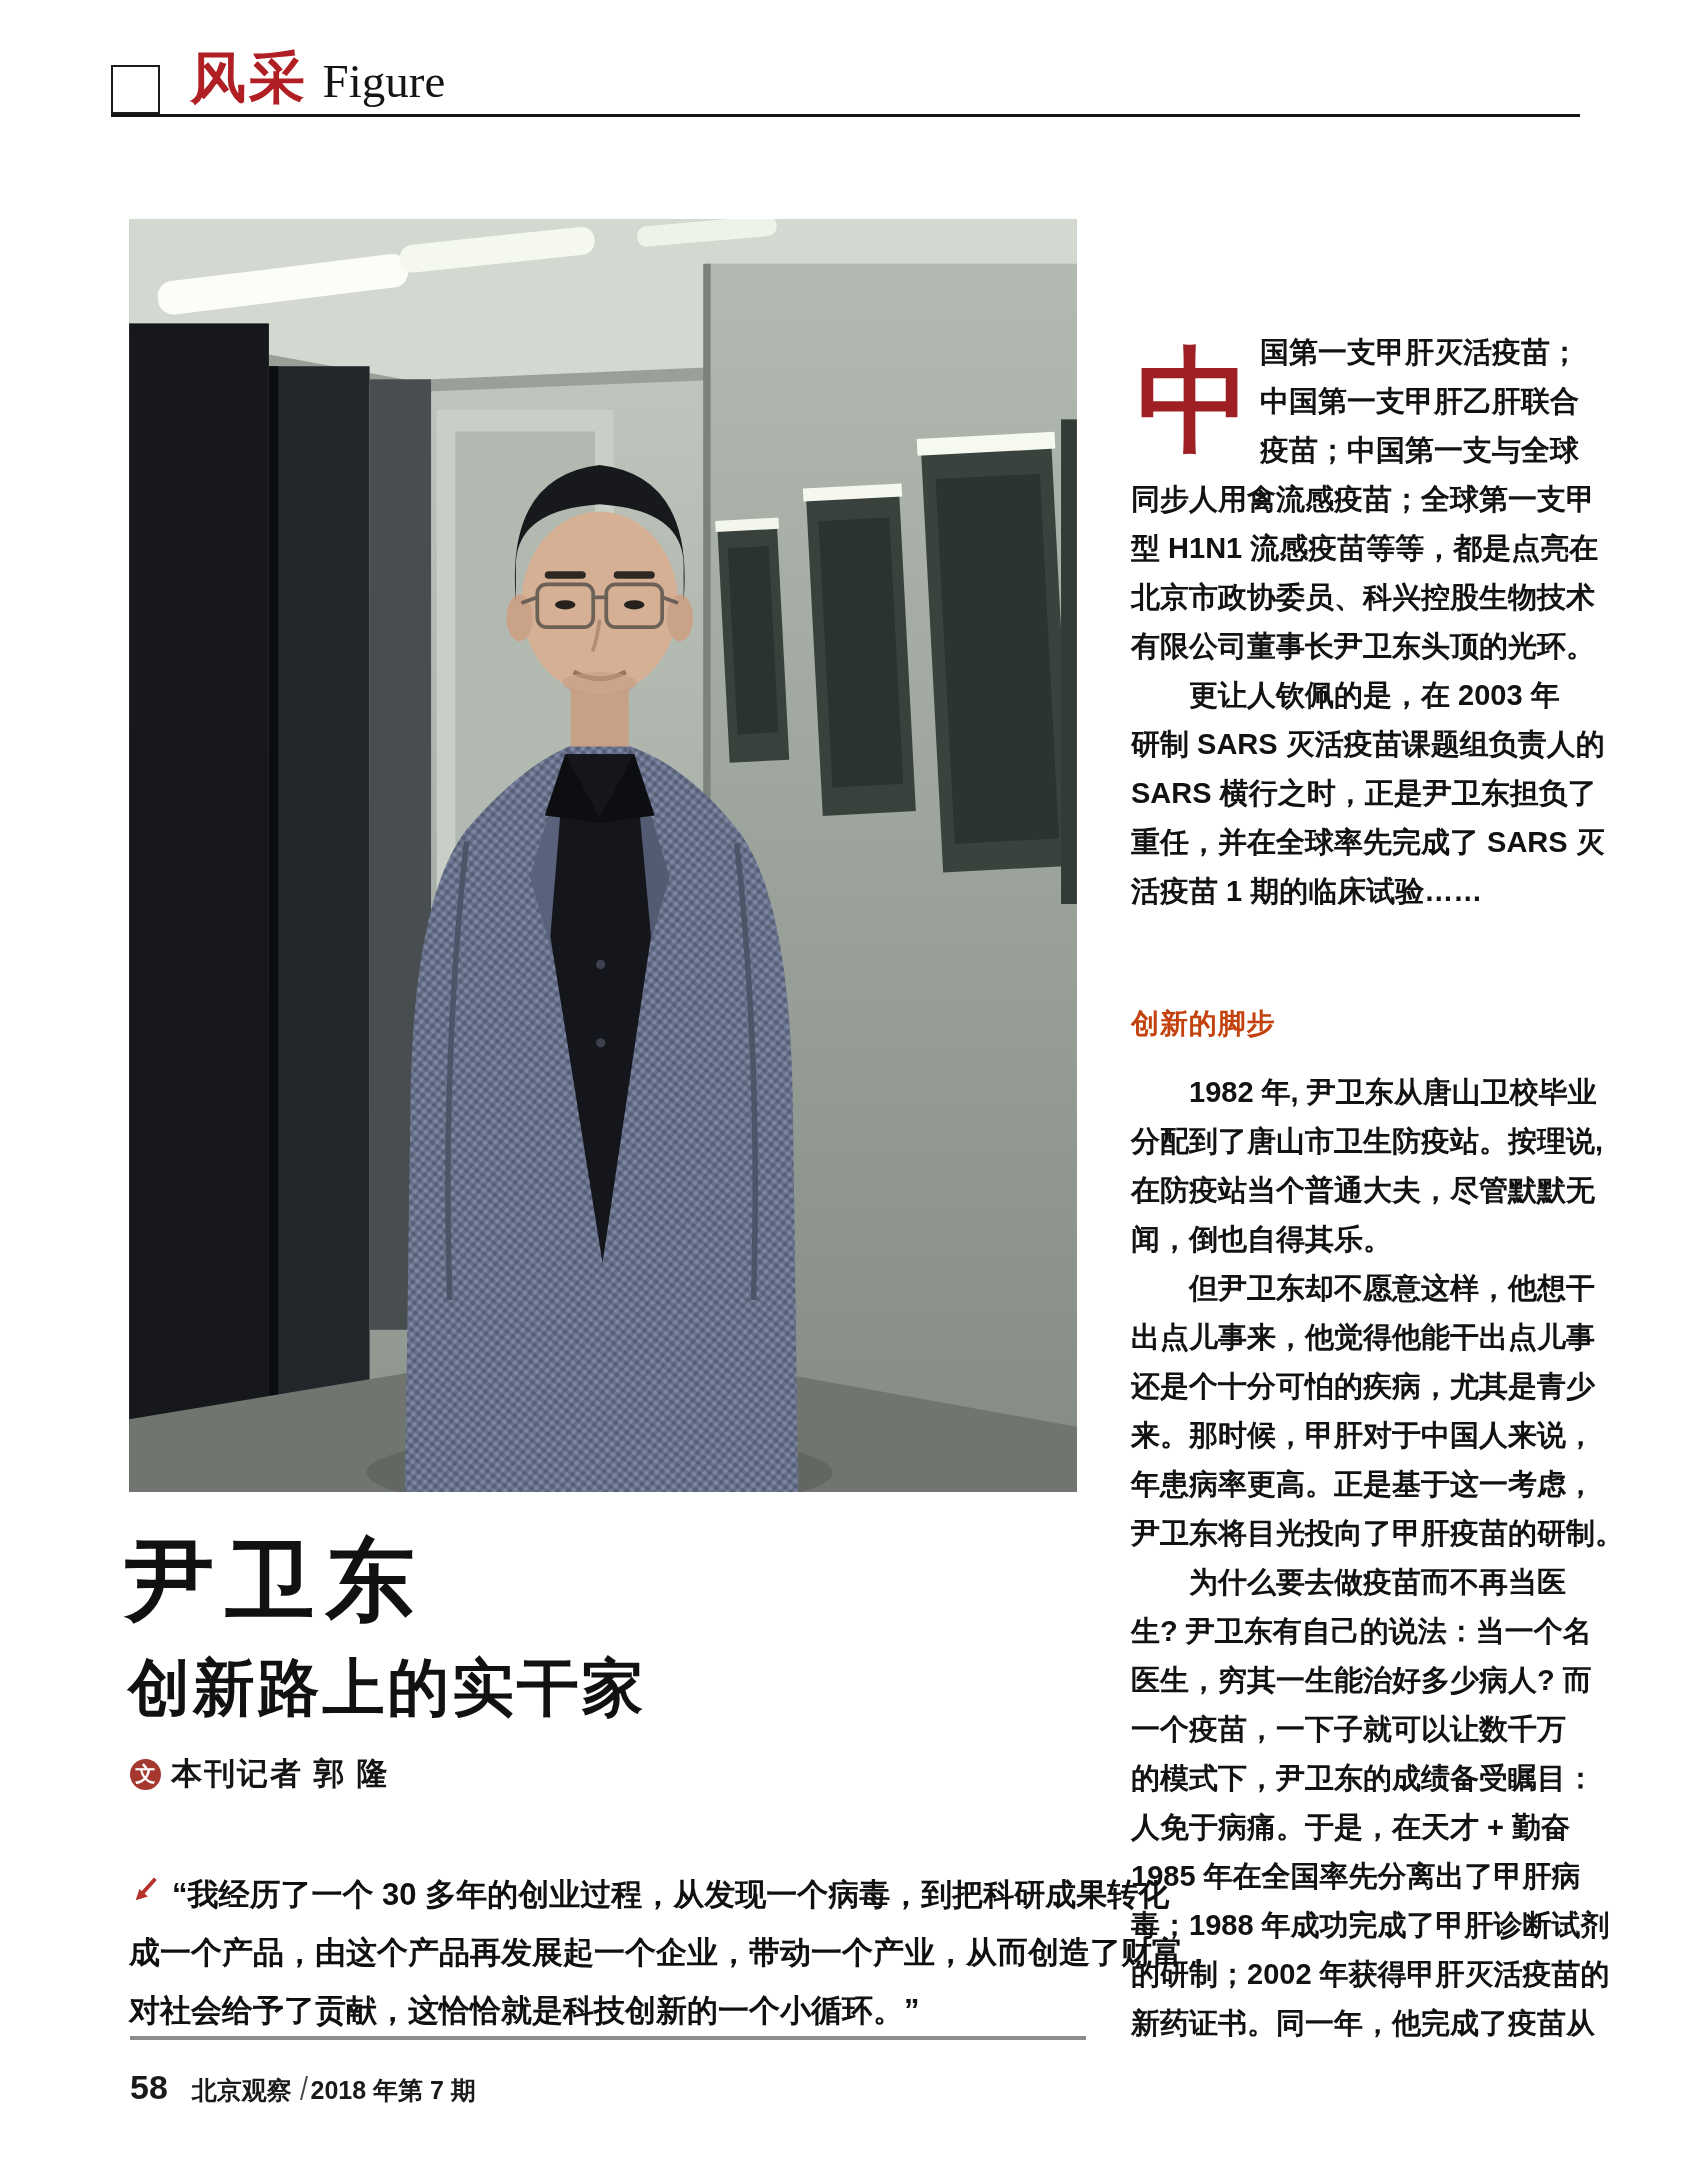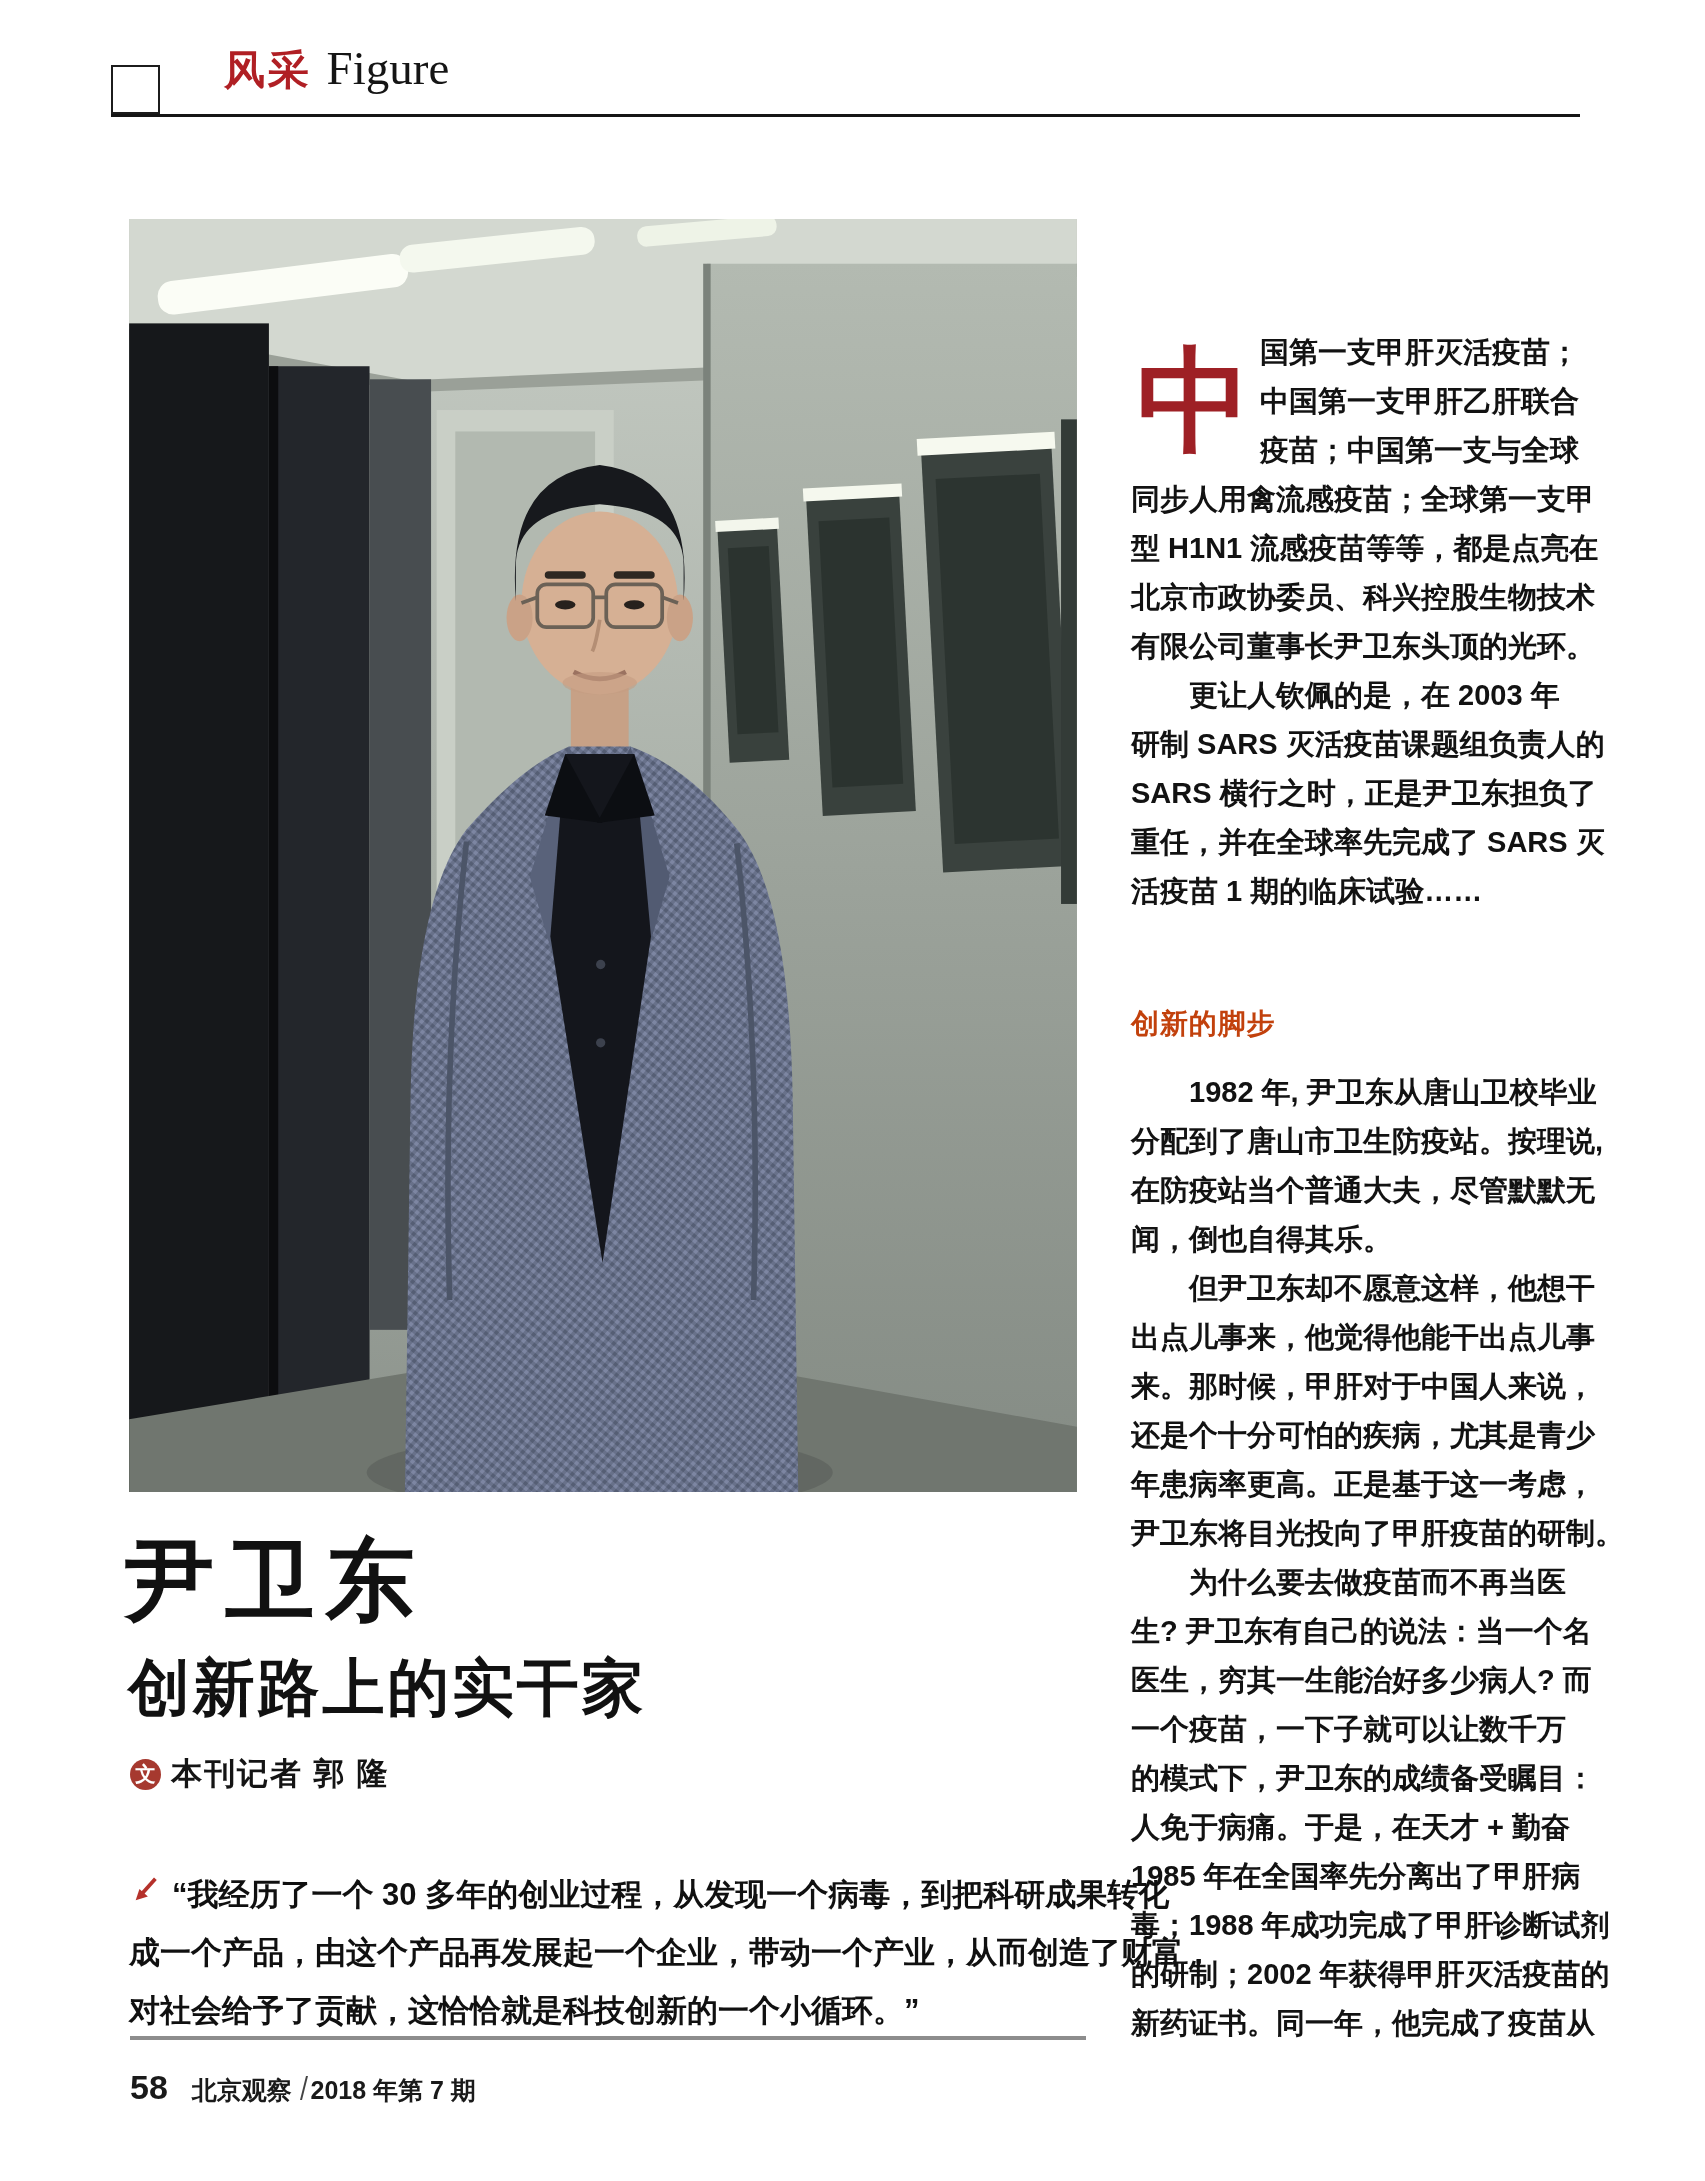--- a/index.html
+++ b/index.html
@@ -5,21 +5,21 @@
   html,body{margin:0;padding:0;}
   body{
     width:1705px;height:2181px;position:relative;background:#ffffff;
     font-family:"Liberation Sans","DejaVu Sans",sans-serif;color:#161616;
     overflow:hidden;
   }
   
   .header-box{position:absolute;left:111px;top:65px;width:45px;height:45px;
     background:#ffffff;border:2.8px solid #1c1c1c;}
   .header-title{position:absolute;left:190px;top:41px;display:flex;align-items:baseline;gap:15px;}
-  .header-cn{font-size:41px;font-weight:700;color:#b01f24;letter-spacing:2.8px;margin-left:34px;}
+  .header-cn{font-size:56px;font-weight:700;color:#b01f24;letter-spacing:2.8px;}
   .header-en{font-family:"Liberation Serif","DejaVu Serif",serif;font-size:47px;color:#151515;}
   .header-rule{position:absolute;left:111px;top:114px;width:1469px;height:2.8px;background:#151515;}
 
   
   .photo{position:absolute;left:129px;top:219px;width:948px;height:1273px;overflow:hidden;background:#9aa19a;}
   .photo svg{display:block;}
 
   
   .dropcap{position:absolute;left:1137px;top:328px;width:117px;height:149px;
     font-size:114px;line-height:145px;font-weight:700;color:#9e2025;}
@@ -190,22 +190,22 @@
     <div class="col-line">活疫苗 1 期的临床试验……</div>
   </div>
 <div class="section-heading">创新的脚步</div>
 <div class="body-lines">
     <div class="col-line">　　1982 年, 尹卫东从唐山卫校毕业</div>
     <div class="col-line">分配到了唐山市卫生防疫站。按理说,</div>
     <div class="col-line">在防疫站当个普通大夫，尽管默默无</div>
     <div class="col-line">闻，倒也自得其乐。</div>
     <div class="col-line">　　但尹卫东却不愿意这样，他想干</div>
     <div class="col-line">出点儿事来，他觉得他能干出点儿事</div>
+    <div class="col-line">还是个十分可怕的疾病，尤其是青少</div>
     <div class="col-line">来。那时候，甲肝对于中国人来说，</div>
-    <div class="col-line">还是个十分可怕的疾病，尤其是青少</div>
     <div class="col-line">年患病率更高。正是基于这一考虑，</div>
     <div class="col-line">尹卫东将目光投向了甲肝疫苗的研制。</div>
     <div class="col-line">　　为什么要去做疫苗而不再当医</div>
     <div class="col-line">生? 尹卫东有自己的说法：当一个名</div>
     <div class="col-line">医生，穷其一生能治好多少病人? 而</div>
     <div class="col-line">一个疫苗，一下子就可以让数千万</div>
     <div class="col-line">的模式下，尹卫东的成绩备受瞩目：</div>
     <div class="col-line">人免于病痛。于是，在天才 + 勤奋</div>
     <div class="col-line">1985 年在全国率先分离出了甲肝病</div>
     <div class="col-line">毒；1988 年成功完成了甲肝诊断试剂</div>

